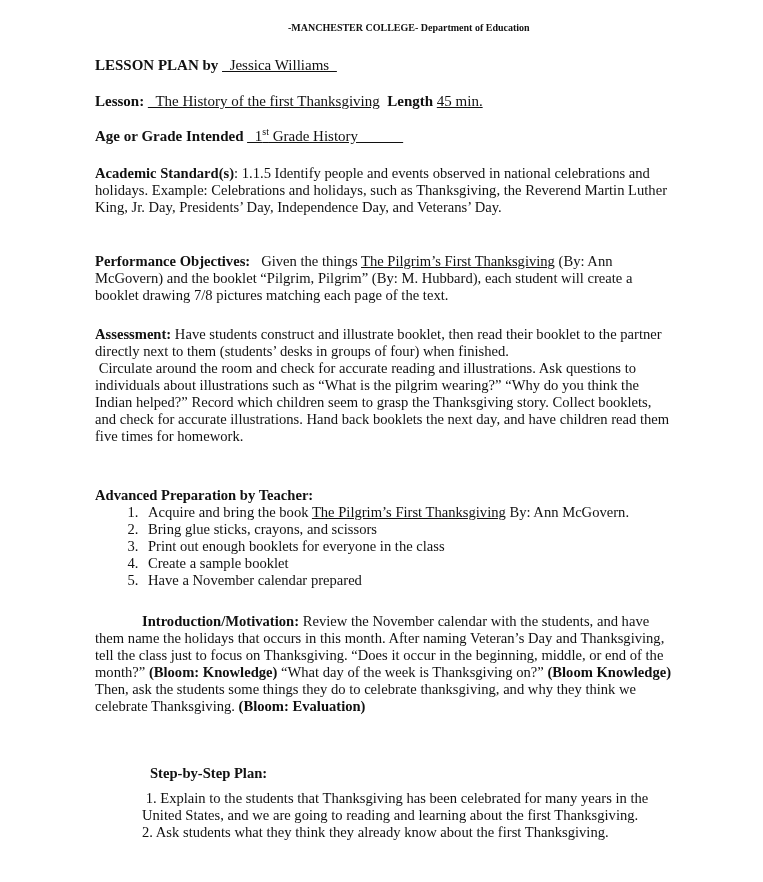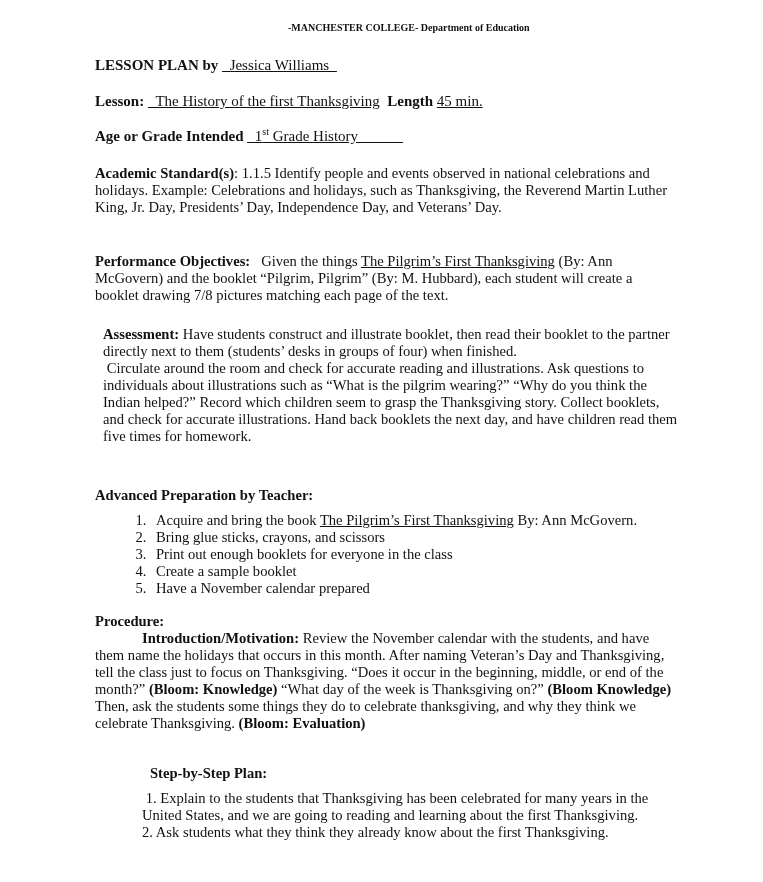--- a/index.html
+++ b/index.html
@@ -4,21 +4,21 @@
 <style>
   html, body { margin:0; padding:0; background:#ffffff; }
   body { width:763px; height:882px; overflow:hidden; position:relative;
          font-family:"Liberation Serif", "DejaVu Serif", serif; color:#111; font-size:14.6px; line-height:17px; }
   b { font-weight:bold; }
   .u { text-decoration:underline; }
   .title { position:absolute; left:288px; top:19px; font-weight:bold; font-size:10px; white-space:nowrap; }
   .line { position:absolute; left:95px; white-space:nowrap; font-size:15px; }
   .para { position:absolute; left:95px; width:578px; }
   .para p { margin:0; }
-  ol.prep { position:absolute; left:95px; top:504px; margin:8px; padding-left:47px; width:560px; }
+  ol.prep { position:absolute; left:95px; top:504px; margin:0; padding-left:47px; width:560px; }
   ol.prep li { padding-left:6px; }
   .indent { display:inline-block; width:47px; }
   .step { position:absolute; left:142px; width:530px; }
   sup { font-size:10px; line-height:0; }
 </style>
 </head>
 <body>
 
 <div class="title">-MANCHESTER COLLEGE- Department of Education</div>
 
@@ -40,38 +40,37 @@
 </div>
 
 <div class="para" style="top:165px;">
   <p><b>Academic Standard(s)</b><span>: 1.1.5 Identify people and events observed in national celebrations and holidays. Example: Celebrations and holidays, such as Thanksgiving, the Reverend Martin Luther King, Jr. Day, Presidents’ Day, Independence Day, and Veterans’ Day.</span></p>
 </div>
 
 <div class="para" style="top:253px;">
   <p><b>Performance Objectives:</b><span style="white-space:pre-wrap">   Given the things </span><span class="u">The Pilgrim’s First Thanksgiving</span><span> (By: Ann McGovern) and the booklet “Pilgrim, Pilgrim” (By: M. Hubbard), each student will create a booklet drawing 7/8 pictures matching each page of the text.</span></p>
 </div>
 
-<div class="para" style="top:326px;margin-left:8px;">
+<div class="para" style="top:326px;">
   <p><b>Assessment:</b><span> Have students construct and illustrate booklet, then read their booklet to the partner directly next to them (students’ desks in groups of four) when finished.</span></p>
   <p style="white-space:pre-wrap"> Circulate around the room and check for accurate reading and illustrations. Ask questions to individuals about illustrations such as “What is the pilgrim wearing?” “Why do you think the Indian helped?” Record which children seem to grasp the Thanksgiving story. Collect booklets, and check for accurate illustrations. Hand back booklets the next day, and have children read them five times for homework.</p>
 </div>
 
 <div class="para" style="top:487px;">
   <b>Advanced Preparation by Teacher:</b>
 </div>
 <ol class="prep">
   <li><span>Acquire and bring the book </span><span class="u">The Pilgrim’s First Thanksgiving</span><span> By: Ann McGovern.</span></li>
   <li>Bring glue sticks, crayons, and scissors</li>
   <li>Print out enough booklets for everyone in the class</li>
   <li>Create a sample booklet</li>
   <li>Have a November calendar prepared</li>
 </ol>
 
 <div class="para" style="top:613px;">
-  <p><b>Procedure:</b></p>
   <p><span class="indent"></span><b>Introduction/Motivation:</b><span> Review the November calendar with the students, and have them name the holidays that occurs in this month. After naming Veteran’s Day and Thanksgiving, tell the class just to focus on Thanksgiving. “Does it occur in the beginning, middle, or end of the month?” </span><b>(Bloom: Knowledge)</b><span> “What day of the week is Thanksgiving on?” </span><b>(Bloom Knowledge)</b><span> Then, ask the students some things they do to celebrate thanksgiving, and why they think we celebrate Thanksgiving. </span><b>(Bloom: Evaluation)</b></p>
 </div>
 
 <div class="step" style="top:757px;">
   <p style="margin:8px"><b>Step-by-Step Plan:</b></p>
   <p style="margin:0;white-space:pre-wrap"> 1. Explain to the students that Thanksgiving has been celebrated for many years in the United States, and we are going to reading and learning about the first Thanksgiving.</p>
   <p style="margin:0">2. Ask students what they think they already know about the first Thanksgiving.</p>
 </div>
 
 </body></html>

